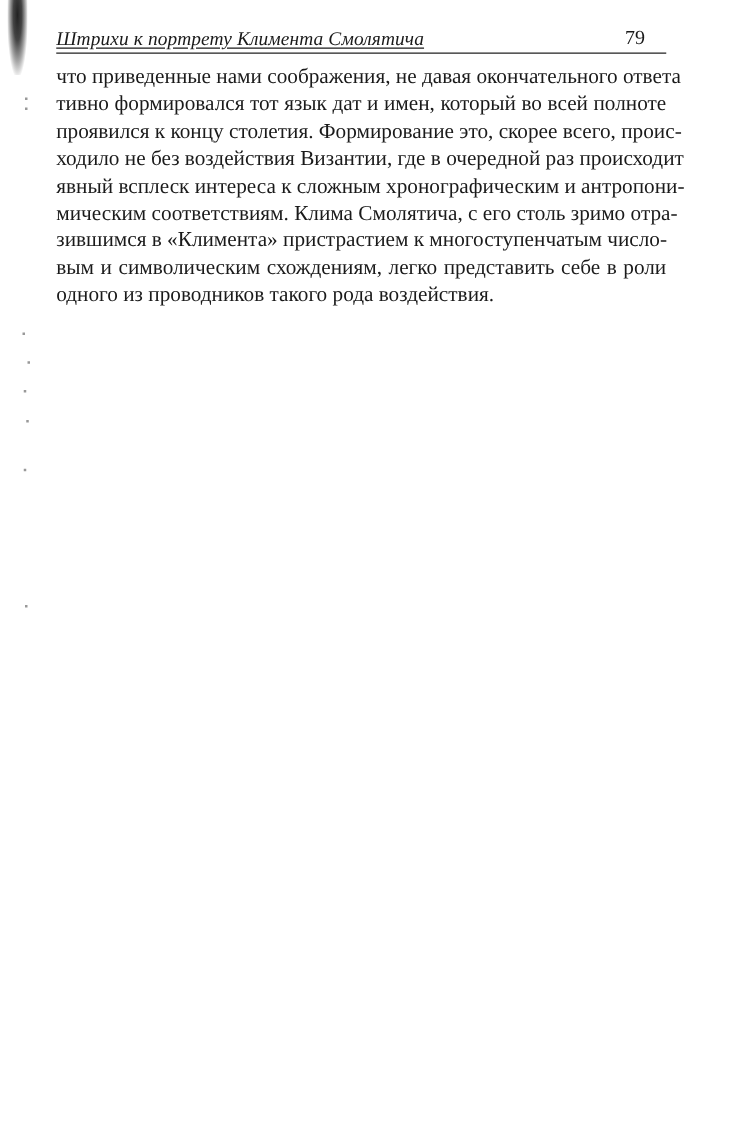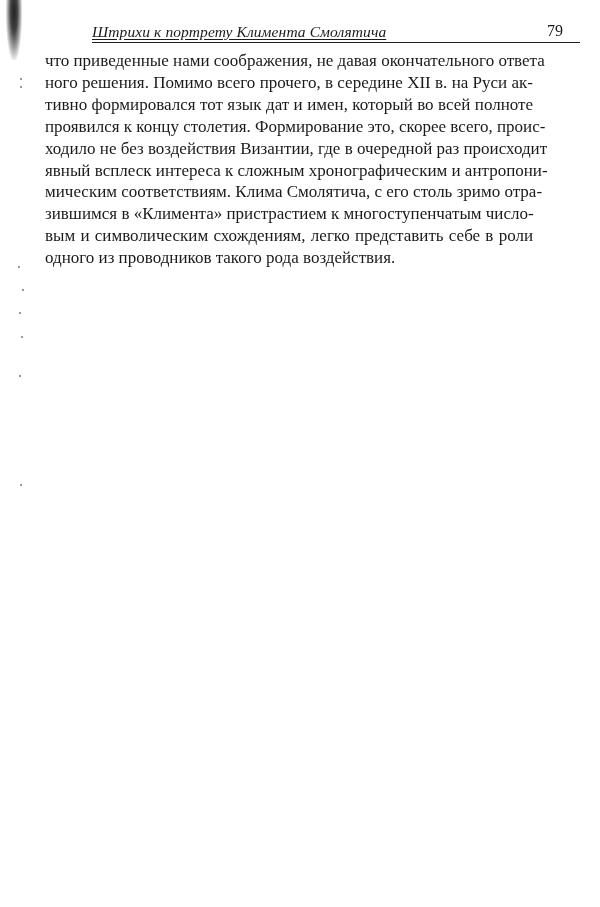--- a/index.html
+++ b/index.html
@@ -8,21 +8,20 @@
     font-family: "Liberation Serif", "DejaVu Serif", serif; color: #1a1a1a;
   }
   .margin-smudge {
     position: absolute; left: 6px; top: 0; width: 16px; height: 60px;
     background: radial-gradient(ellipse at 50% 20%, #222 0%, #444 30%, rgba(80,80,80,0.5) 55%, rgba(255,255,255,0) 75%);
   }
   .margin-dot { position: absolute; width: 2px; height: 2px; background: #999; }
   .header {
     position: absolute; left: 45px; top: 22px; width: 488px; height: 20px;
     border-bottom: 1.3px solid #222;
-    margin-left: 47px;
   }
   .running-title {
     position: absolute; left: 0; top: 1px; font-style: italic; font-size: 15.5px;
     letter-spacing: 0.1px; text-decoration: underline; text-underline-offset: 2px;
   }
   .page-number { position: absolute; right: 17px; top: 0; font-size: 16px; }
   .body-text {
     position: absolute; left: 45px; top: 50px; width: 488px;
     font-size: 17px; line-height: 21.9px;
   }
@@ -42,21 +41,20 @@
 <div class="margin-dot" style="left:19px;top:375px;"></div>
 <div class="margin-dot" style="left:20px;top:484px;"></div>
 
 <div class="header">
   <span class="running-title">Штрихи к портрету Климента Смолятича</span>
   <span class="page-number">79</span>
 </div>
 
 <div class="body-text">
   <span class="line">что приведенные нами соображения, не давая окончательного ответа</span>
-  <span class="line">ного решения. Помимо всего прочего, в середине XII в. на Руси ак-</span>
   <span class="line">тивно формировался тот язык дат и имен, который во всей полноте</span>
   <span class="line">проявился к концу столетия. Формирование это, скорее всего, проис-</span>
   <span class="line">ходило не без воздействия Византии, где в очередной раз происходит</span>
   <span class="line">явный всплеск интереса к сложным хронографическим и антропони-</span>
   <span class="line">мическим соответствиям. Клима Смолятича, с его столь зримо отра-</span>
   <span class="line">зившимся в «Климента» пристрастием к многоступенчатым число-</span>
   <span class="line">вым и символическим схождениям, легко представить себе в роли</span>
   <span class="line last">одного из проводников такого рода воздействия.</span>
 </div>
 

